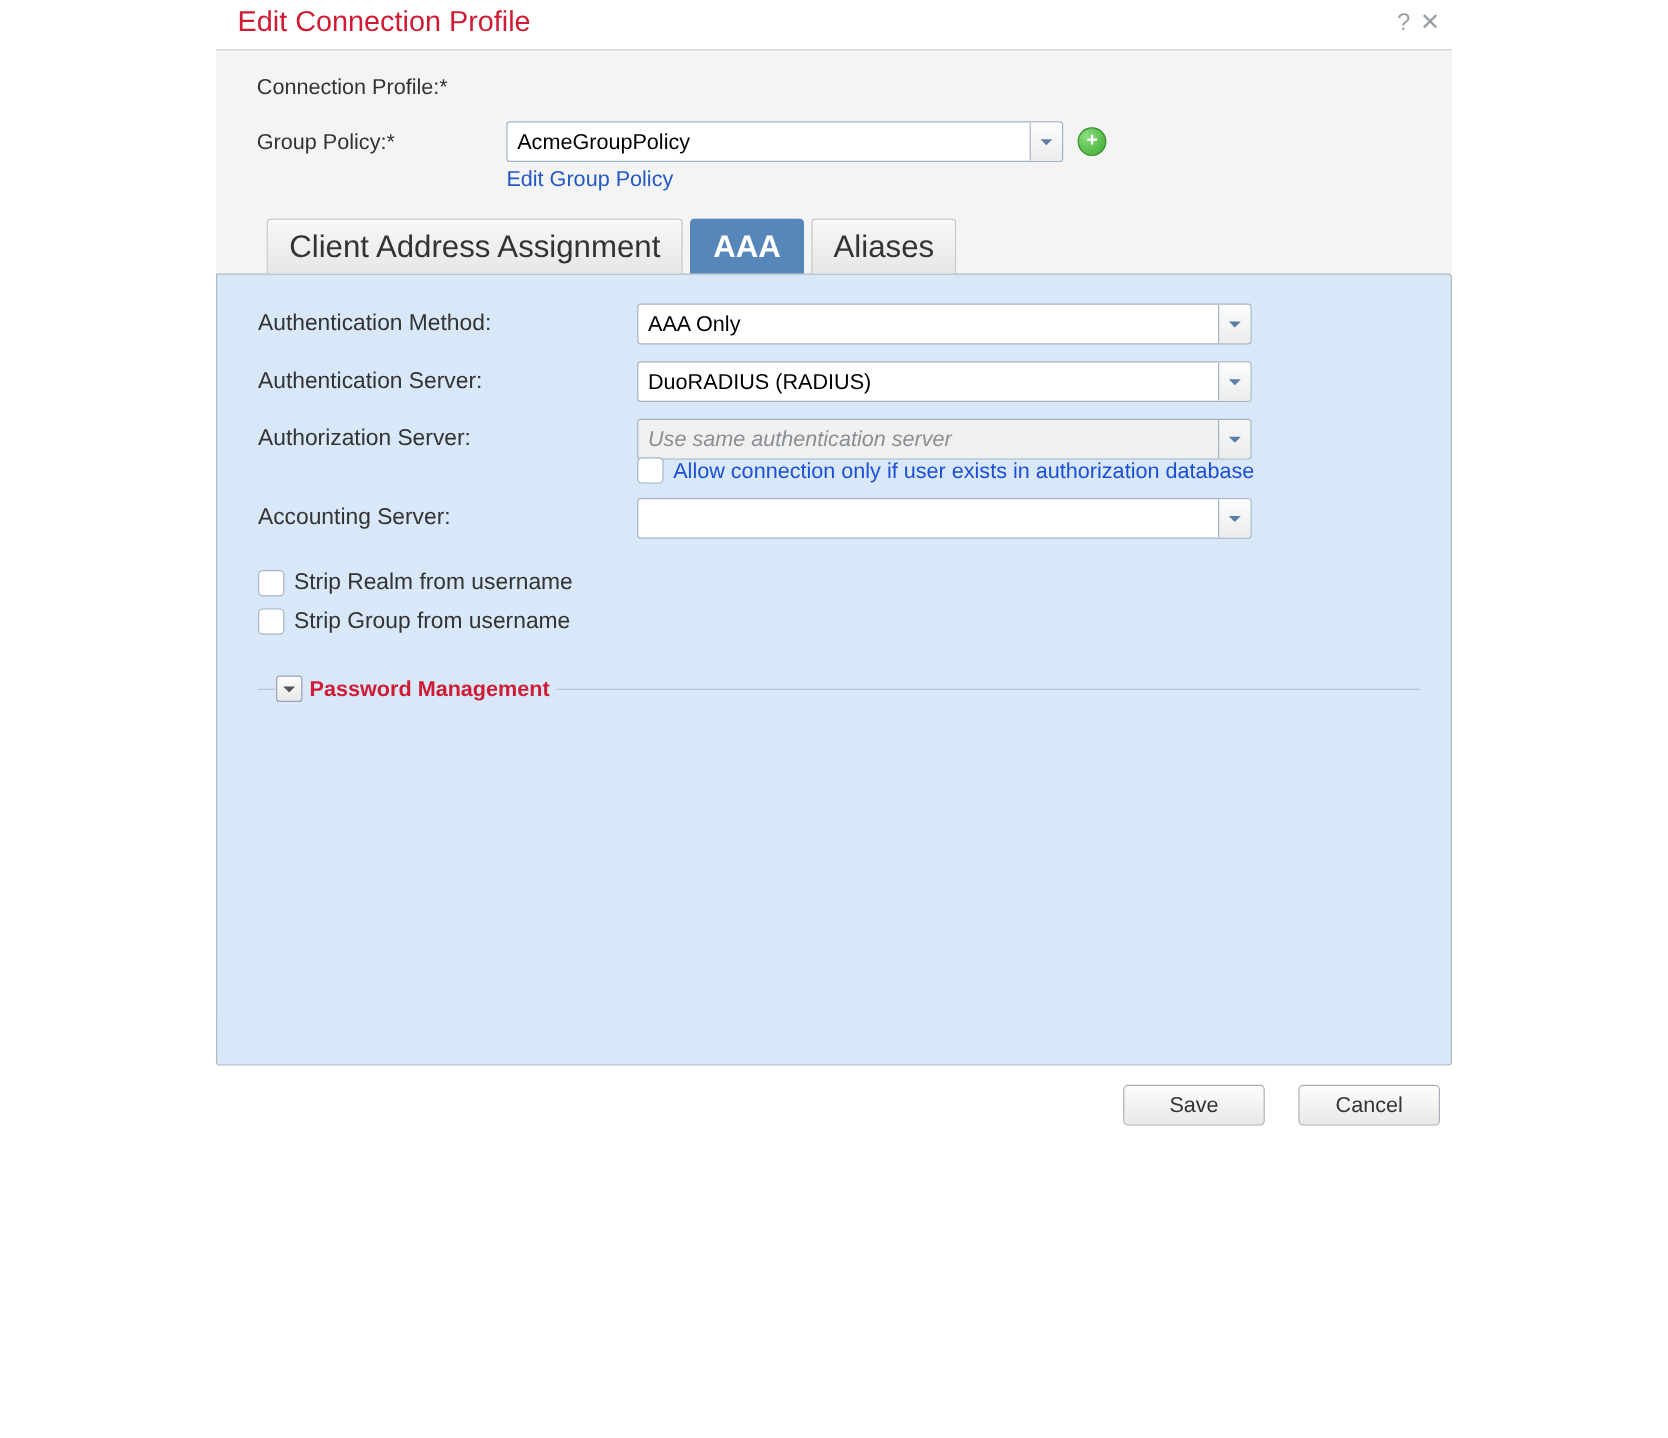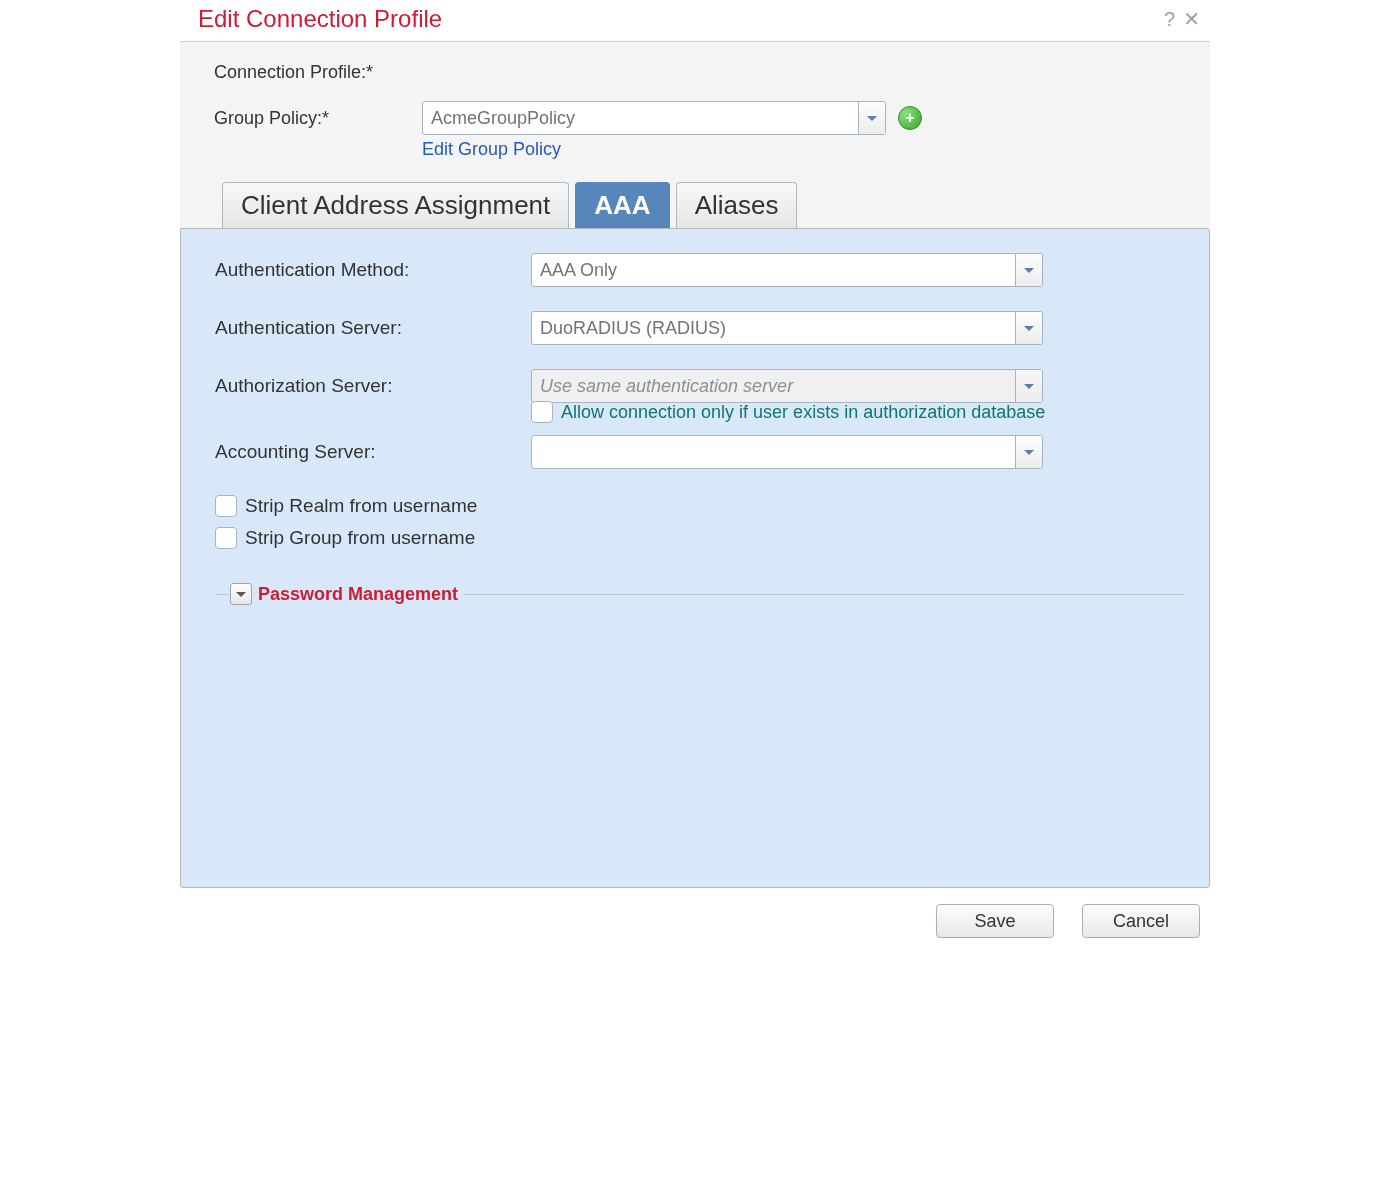--- a/index.html
+++ b/index.html
@@ -8,36 +8,36 @@
   .dialog-title{font-size:24px;color:#cf1b33;font-weight:400;flex:1;}
   .hdr-icons{display:flex;gap:8px;color:#9aa0a5;padding-top:4px;}
   .hdr-icons span{cursor:pointer;font-size:20px;line-height:1;}
   .top-panel{background:#f4f4f4;border-top:1px solid #c9d0d5;padding:20px 18px 0 34px;}
   .form-row{display:flex;align-items:center;margin-bottom:18px;}
   .form-label{width:208px;font-size:18px;color:#333;}
   .text-input{height:28px;width:460px;border:1px solid #a6b4c2;border-radius:3px;padding:2px 8px;font-size:18px;color:#333;background:#fff;}
   .combo{display:flex;height:32px;border:1px solid #a6b4c2;border-radius:3px;background:#fff;overflow:hidden;}
   .combo.wide{width:462px;}
   .combo.full{width:510px;}
-  .combo-text{flex:1;padding:4px 8px;font-size:18px;color:#737373;display:flex;align-items:center;}
+  .combo-text{flex:1;padding:4px 8px;font-size:18px;color:#000000;display:flex;align-items:center;}
   .combo-text.placeholder{color:#8a8f94;}
   .combo-btn{width:26px;border-left:1px solid #a6b4c2;display:flex;align-items:center;justify-content:center;background:linear-gradient(#fdfdfd,#ececec);}
   .combo.disabled{background:#f0f0f0;font-style:italic;}
   .combo.disabled .combo-btn{background:linear-gradient(#f7f7f7,#ececec);}
   .caret{width:0;height:0;border-left:5px solid transparent;border-right:5px solid transparent;border-top:5px solid #5c7ea6;}
   .add-icon{width:22px;height:22px;border-radius:50%;background:radial-gradient(circle at 30% 30%,#8adf7f,#3aa72c);border:1px solid #2e8a23;display:flex;align-items:center;justify-content:center;margin-left:12px;}
   .add-icon::before{content:"+";color:#fff;font-weight:bold;font-size:16px;line-height:1;}
   .link{color:#2359c4;font-size:18px;cursor:pointer;}
   .tabs{display:flex;padding:0 0 0 8px;background:#f4f4f4;}
   .tab{padding:7px 18px;font-size:26px;border:1px solid #b0b8c0;border-bottom:none;border-radius:4px 4px 0 0;margin-right:6px;background:linear-gradient(#f8f8f8,#e6e6e6);color:#333;cursor:pointer;}
   .tab.active{background:#5786bb;border-color:#5786bb;color:#fff;font-weight:bold;}
   .tab-body{background:#d8e8f8;border:1px solid #b0b8c0;border-radius:0 3px 3px 3px;padding:24px 26px 20px 34px;height:660px;box-sizing:border-box;}
-  .field-row{display:flex;align-items:center;margin-bottom:24px;}
+  .field-row{display:flex;align-items:center;margin-bottom:14px;}
   .field-label{width:316px;font-size:19px;color:#333;}
-  .indent{margin-left:316px;display:flex;align-items:center;font-size:18px;color:#0f766e;margin-top:-8px;margin-bottom:12px;}
+  .indent{margin-left:316px;display:flex;align-items:center;font-size:18px;color:#1d4ed8;margin-top:-8px;margin-bottom:12px;}
   .chk{width:20px;height:20px;border:1px solid #a6b4c2;border-radius:4px;background:#fff;margin-right:8px;flex:none;}
   .chk-row{display:flex;align-items:center;font-size:19px;color:#333;margin-top:10px;}
   .section-row{display:flex;align-items:center;margin-top:34px;}
   .hr{height:1px;background:#b8c6d4;}
   .hr.short{width:14px;}
   .hr.long{flex:1;}
   .expander{width:20px;height:20px;border:1px solid #9aa6b1;border-radius:3px;background:linear-gradient(#fdfdfd,#e8e8e8);display:flex;align-items:center;justify-content:center;margin:0 6px 0 1px;}
   .expander .caret{border-top-color:#555;}
   .section-title{font-size:18px;font-weight:bold;color:#cf1b33;margin-right:6px;}
   .footer{display:flex;justify-content:flex-end;gap:28px;padding:16px 10px 14px;}

